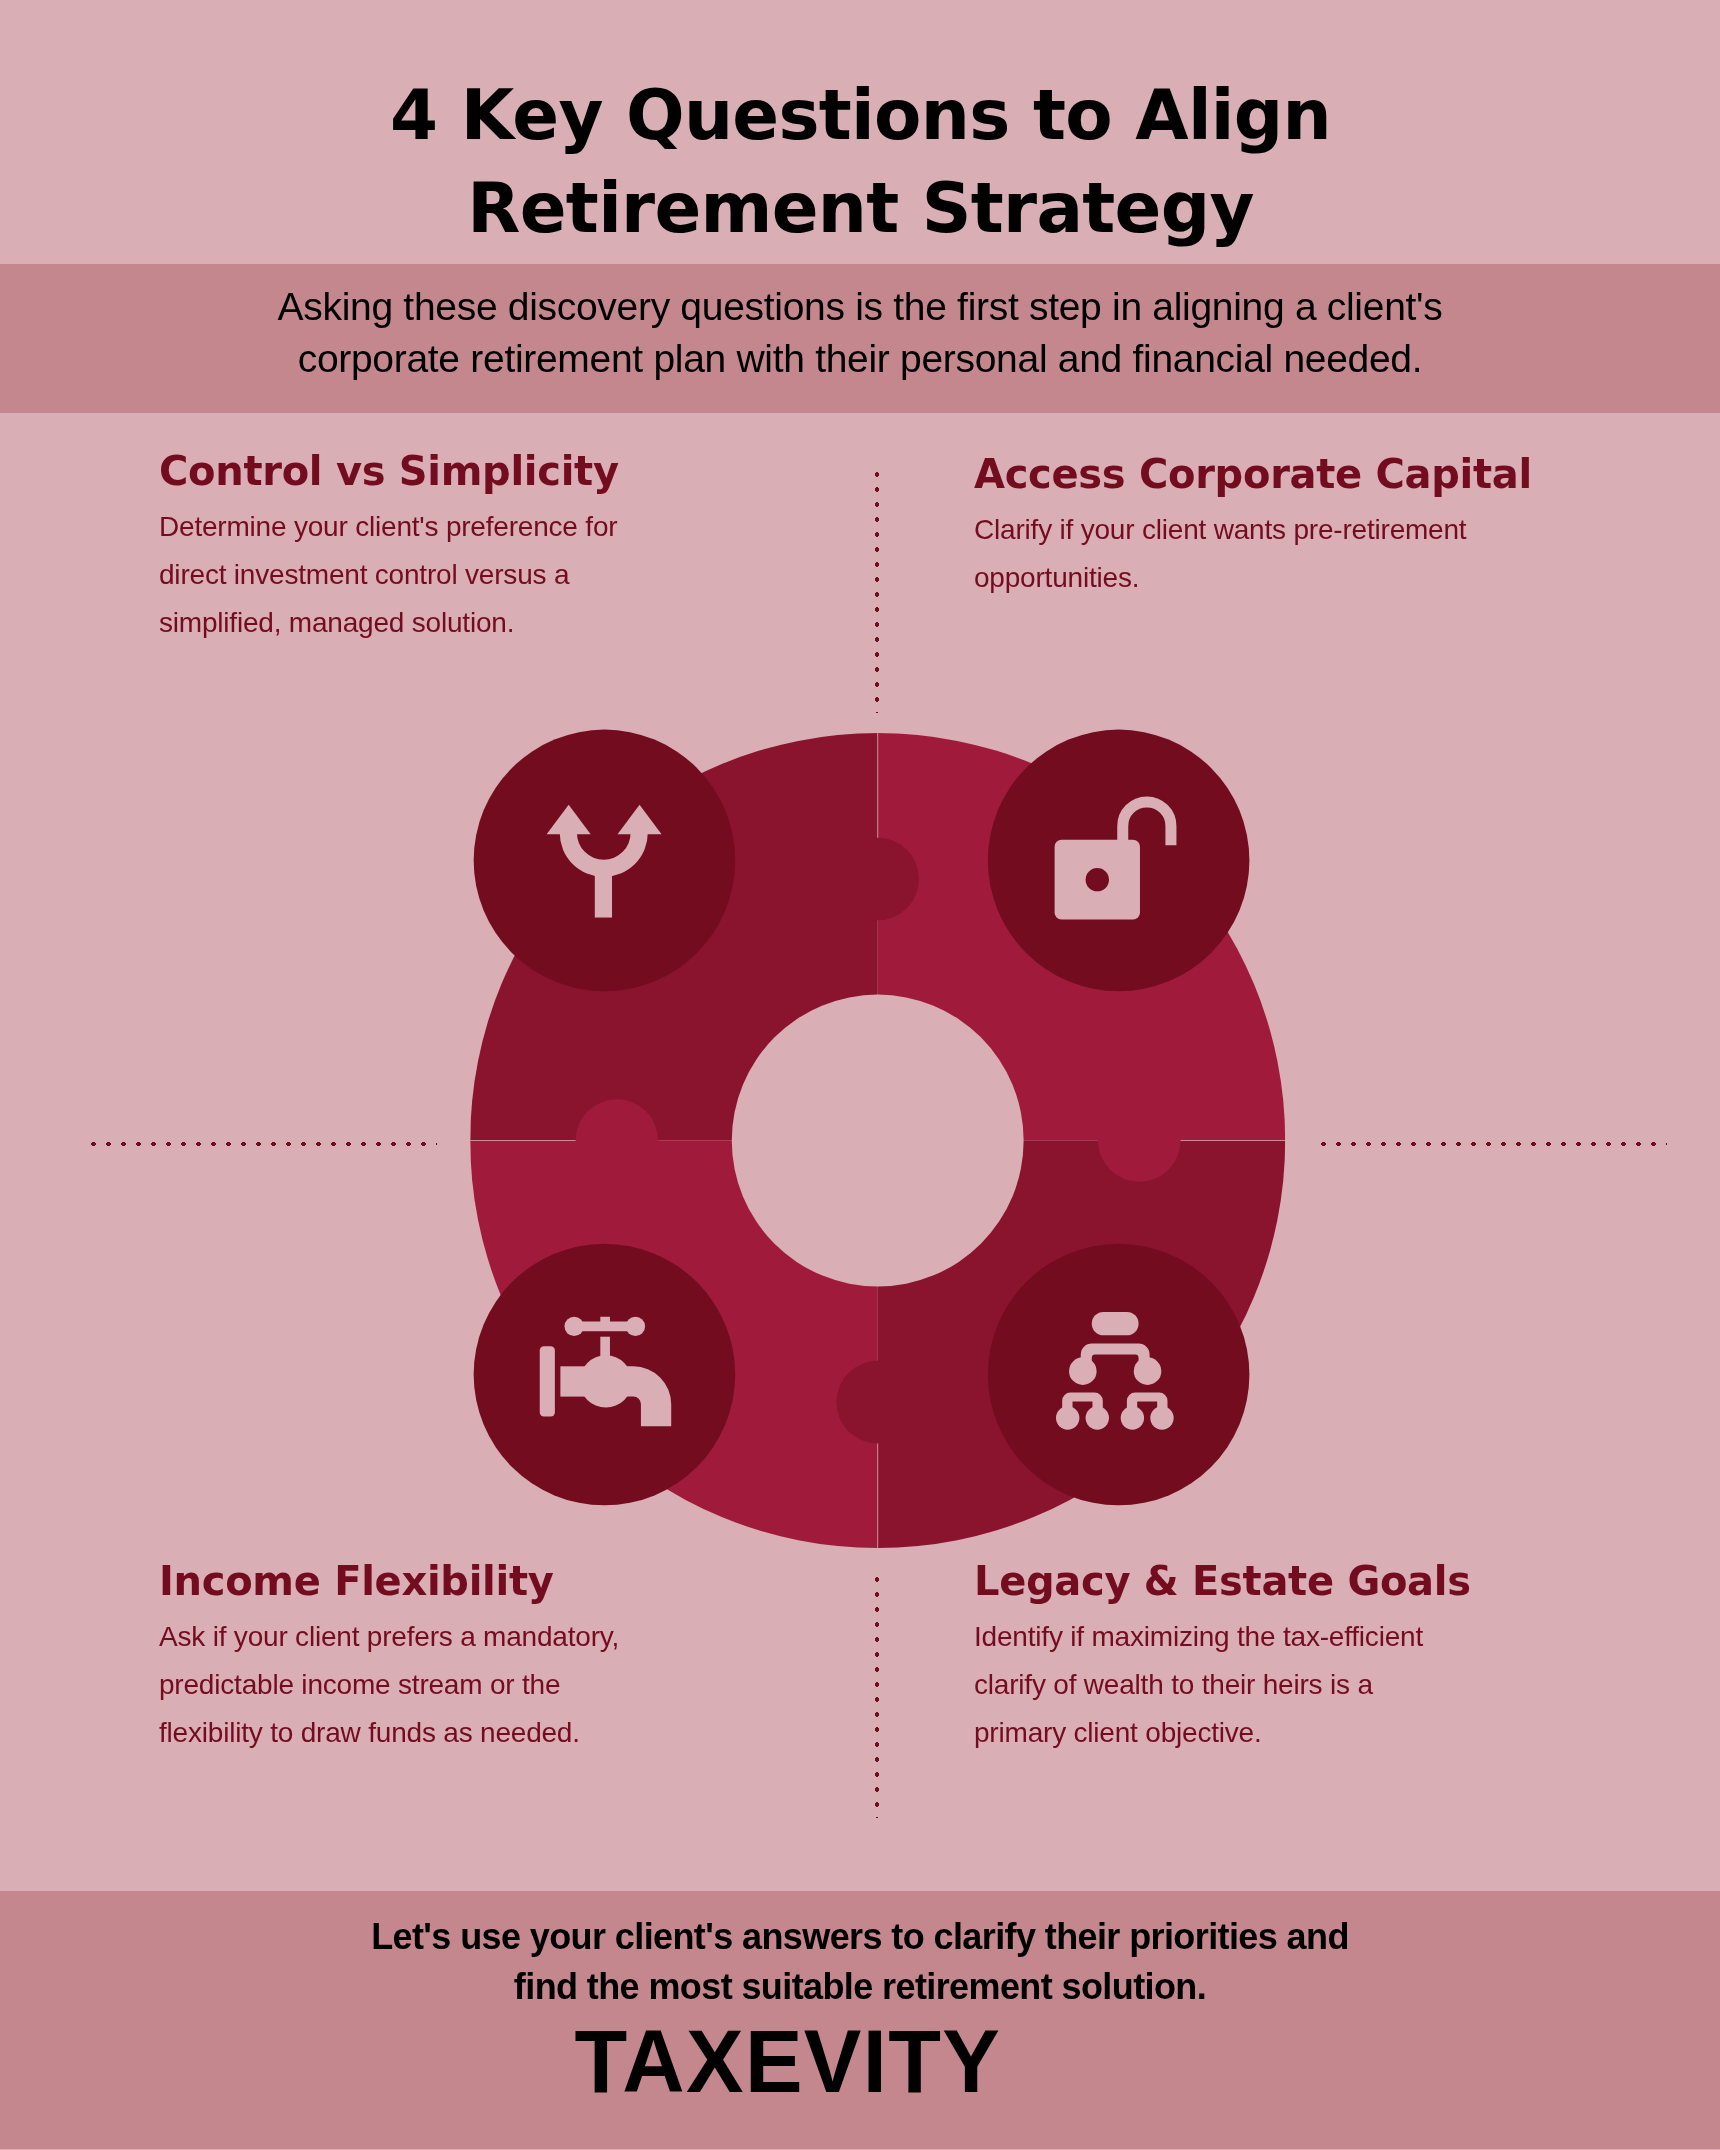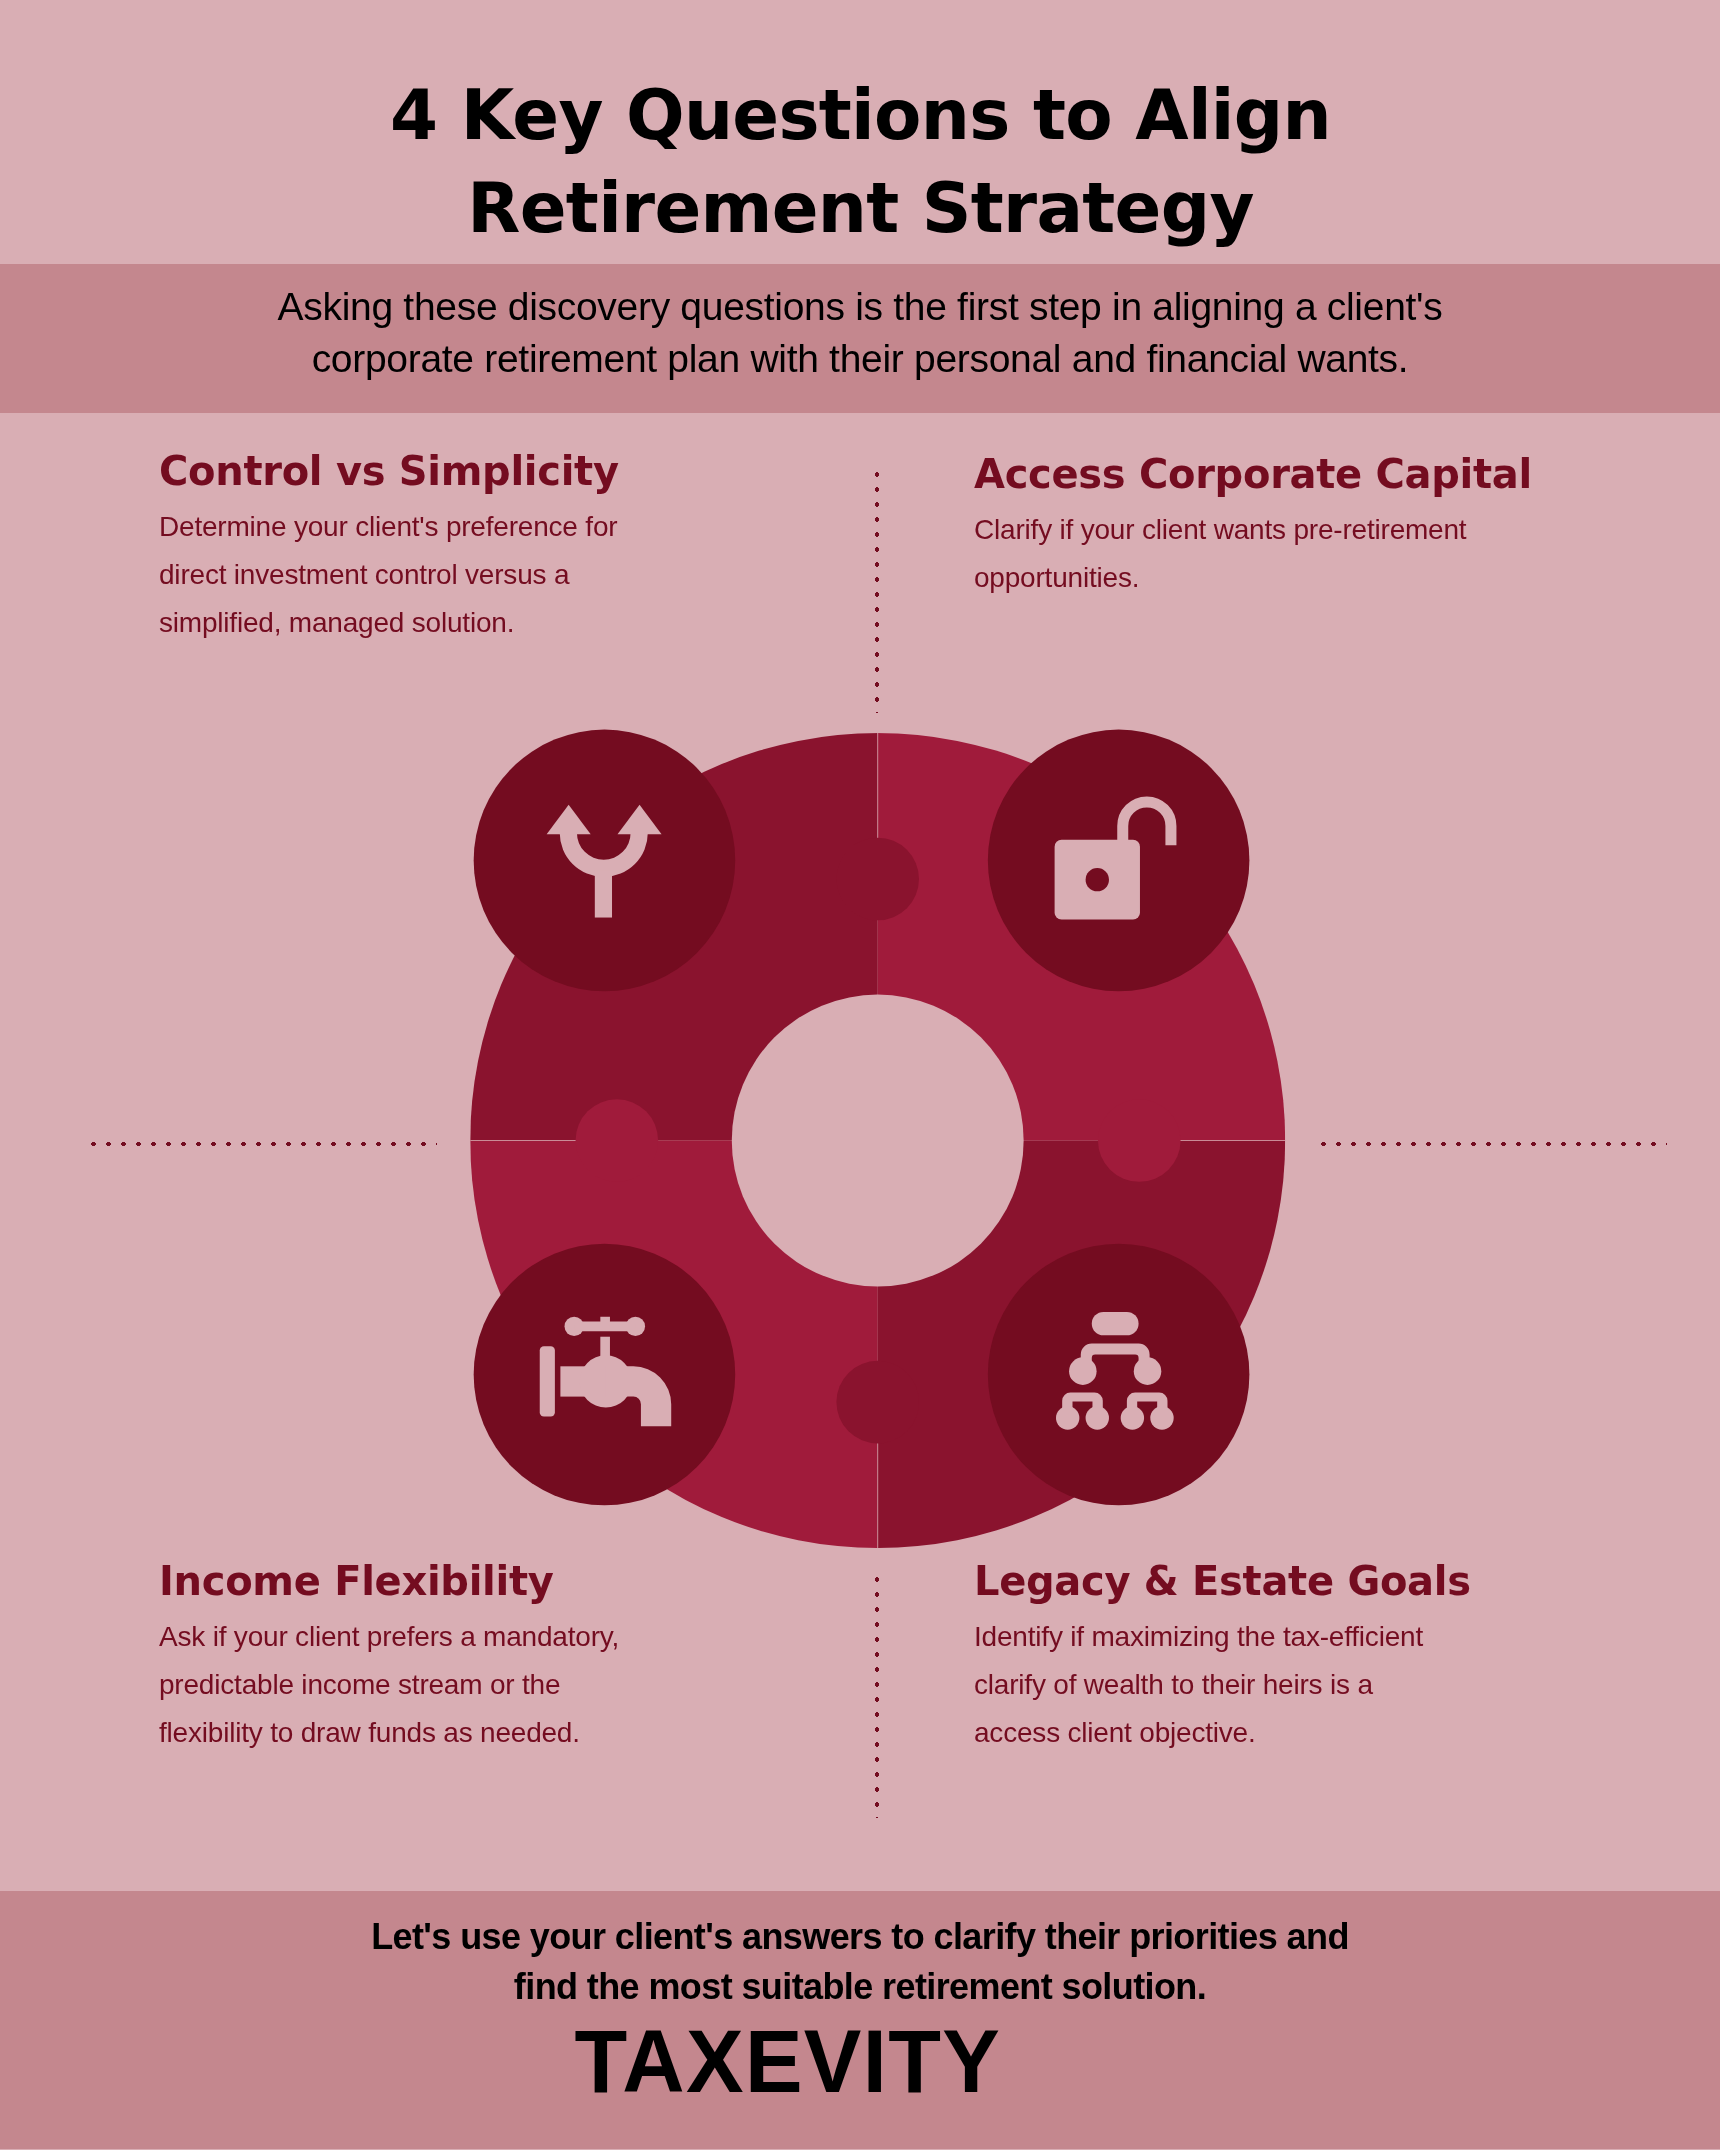--- a/index.html
+++ b/index.html
@@ -66,21 +66,21 @@
 <body>
 
 <div class="abs title">
   <div>4 Key Questions to Align</div>
   <div>Retirement Strategy</div>
 </div>
 
 <div class="abs intro-band"></div>
 <div class="abs intro-text">
   <div>Asking these discovery questions is the first step in aligning a client's</div>
-  <div>corporate retirement plan with their personal and financial wants.</div>
+  <div>corporate retirement plan with their personal and financial needed.</div>
 </div>
 
 <div class="abs card" style="left:159px; top:447px;">
   <h2 class="card-heading">Control vs Simplicity</h2>
   <div class="card-body">
     <div>Determine your client's preference for</div>
     <div>direct investment control versus a</div>
     <div>simplified, managed solution.</div>
   </div>
 </div>
@@ -100,21 +100,21 @@
     <div>predictable income stream or the</div>
     <div>flexibility to draw funds as needed.</div>
   </div>
 </div>
 
 <div class="abs card" style="left:974px; top:1557px;">
   <h2 class="card-heading">Legacy &amp; Estate Goals</h2>
   <div class="card-body">
     <div>Identify if maximizing the tax-efficient</div>
     <div>clarify of wealth to their heirs is a</div>
-    <div>access client objective.</div>
+    <div>primary client objective.</div>
   </div>
 </div>
 
 <div class="abs dots-v" style="left:875px; top:467px; height:246px;"></div>
 <div class="abs dots-v" style="left:875px; top:1572px; height:246px;"></div>
 <div class="abs dots-h" style="left:86px; top:1142px; width:351px;"></div>
 <div class="abs dots-h" style="left:1316px; top:1142px; width:351px;"></div>
 
 <svg class="puzzle" width="1721" height="2151" viewBox="0 0 2500 3125">
   <defs>

